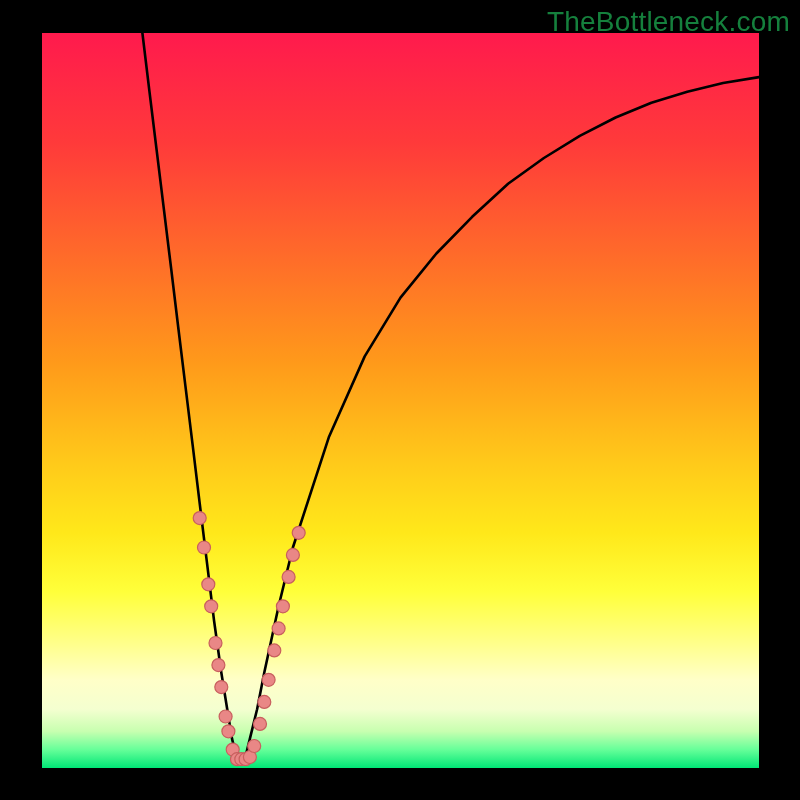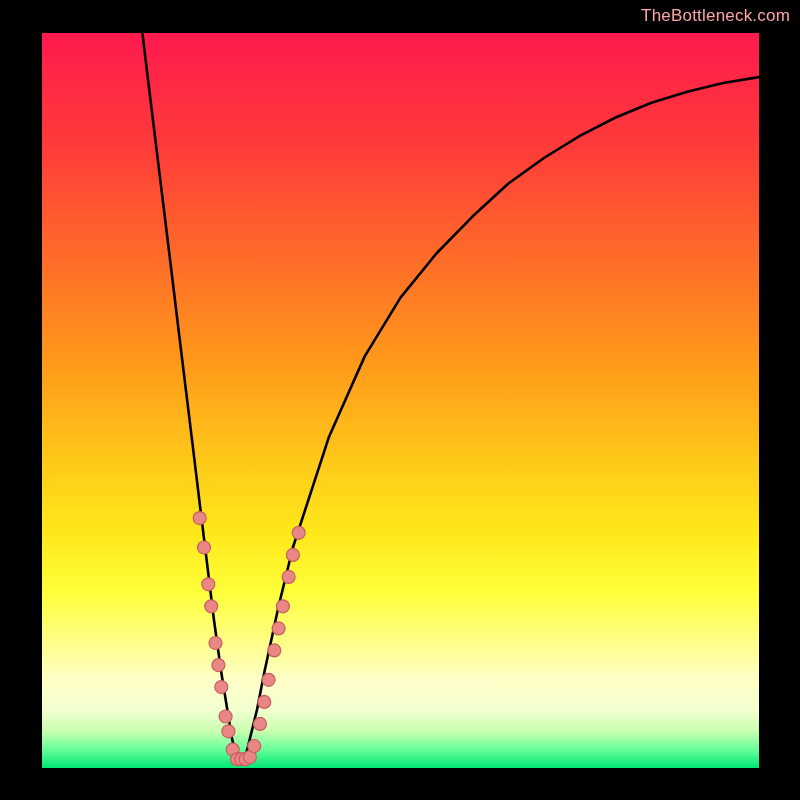--- a/index.html
+++ b/index.html
@@ -39,22 +39,22 @@
       #f4ffd0 92%,
       #c8ffb0 95%,
       #66ff99 97.5%,
       #00e676 100%
     );
   }
   .watermark {
     position: absolute;
     top: 6px;
     right: 10px;
-    color: #fca5a5;
-    font-size: 17px;
+    color: #15803d;
+    font-size: 28px;
     font-weight: 500;
     letter-spacing: 0.2px;
     text-align: right;
   }
   svg.curve {
     position: absolute;
     left: 0; top: 0;
     width: 717px;
     height: 735px;
     overflow: visible;

